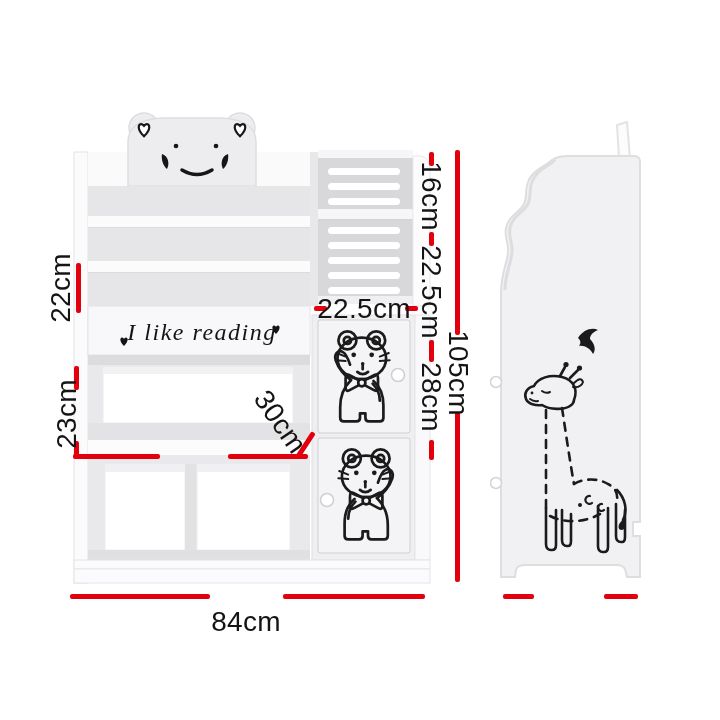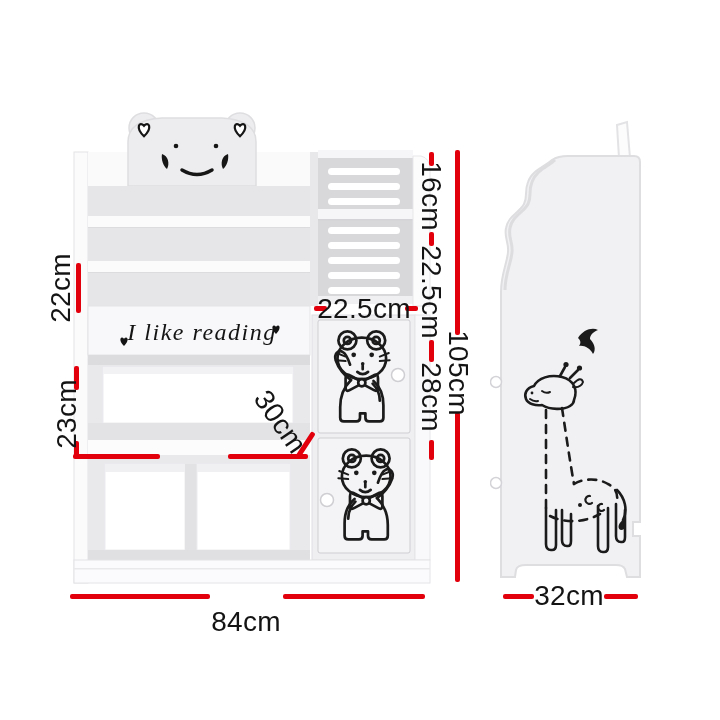--- a/index.html
+++ b/index.html
@@ -221,20 +221,19 @@
   <div class="dim-line" style="left:429px;top:440px;width:5px;height:20px"></div>
   <div class="dim-line" style="left:455px;top:150px;width:5px;height:185px"></div>
   <div class="dim-line" style="left:455px;top:412px;width:5px;height:170px"></div>
   <div class="dim-line" style="left:314px;top:306px;width:13px;height:5px"></div>
   <div class="dim-line" style="left:405px;top:306px;width:13px;height:5px"></div>
 
   <div class="dim-label rotccw" style="left:61px;top:288px">22cm</div>
   <div class="dim-label rotccw" style="left:67px;top:414px">23cm</div>
   <div class="dim-label rot55" style="left:280px;top:422px">30cm</div>
   <div class="dim-label" style="left:246px;top:622px">84cm</div>
-  <div class="dim-label" style="left:569px;top:596px">32cm</div>
   <div class="dim-label" style="left:364px;top:309px">22.5cm</div>
   <div class="dim-label rotcw" style="left:431px;top:196px">16cm</div>
   <div class="dim-label rotcw" style="left:431px;top:292px">22.5cm</div>
   <div class="dim-label rotcw" style="left:431px;top:397px">28cm</div>
   <div class="dim-label rotcw" style="left:458px;top:373px">105cm</div>
 
 </div>
 
 </body></html>

